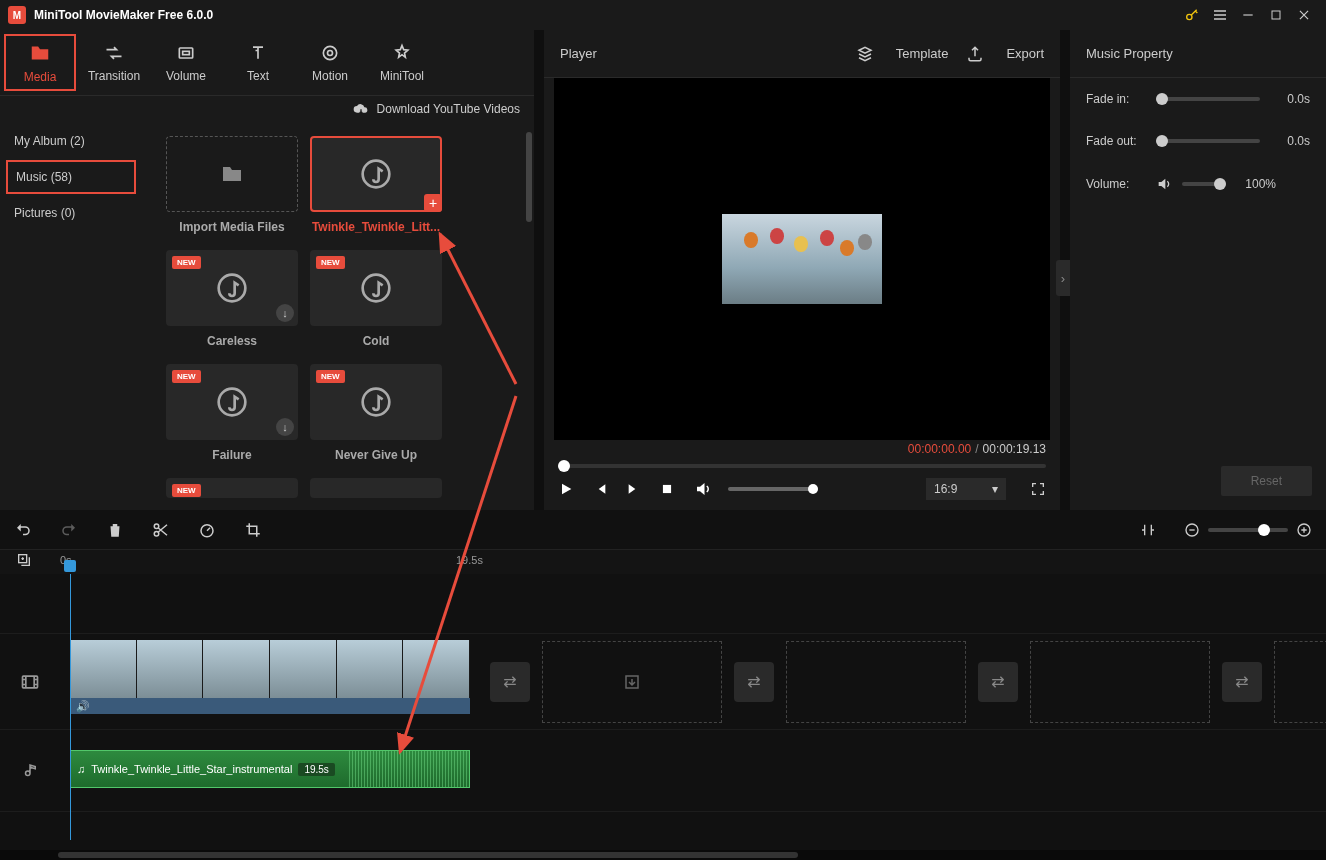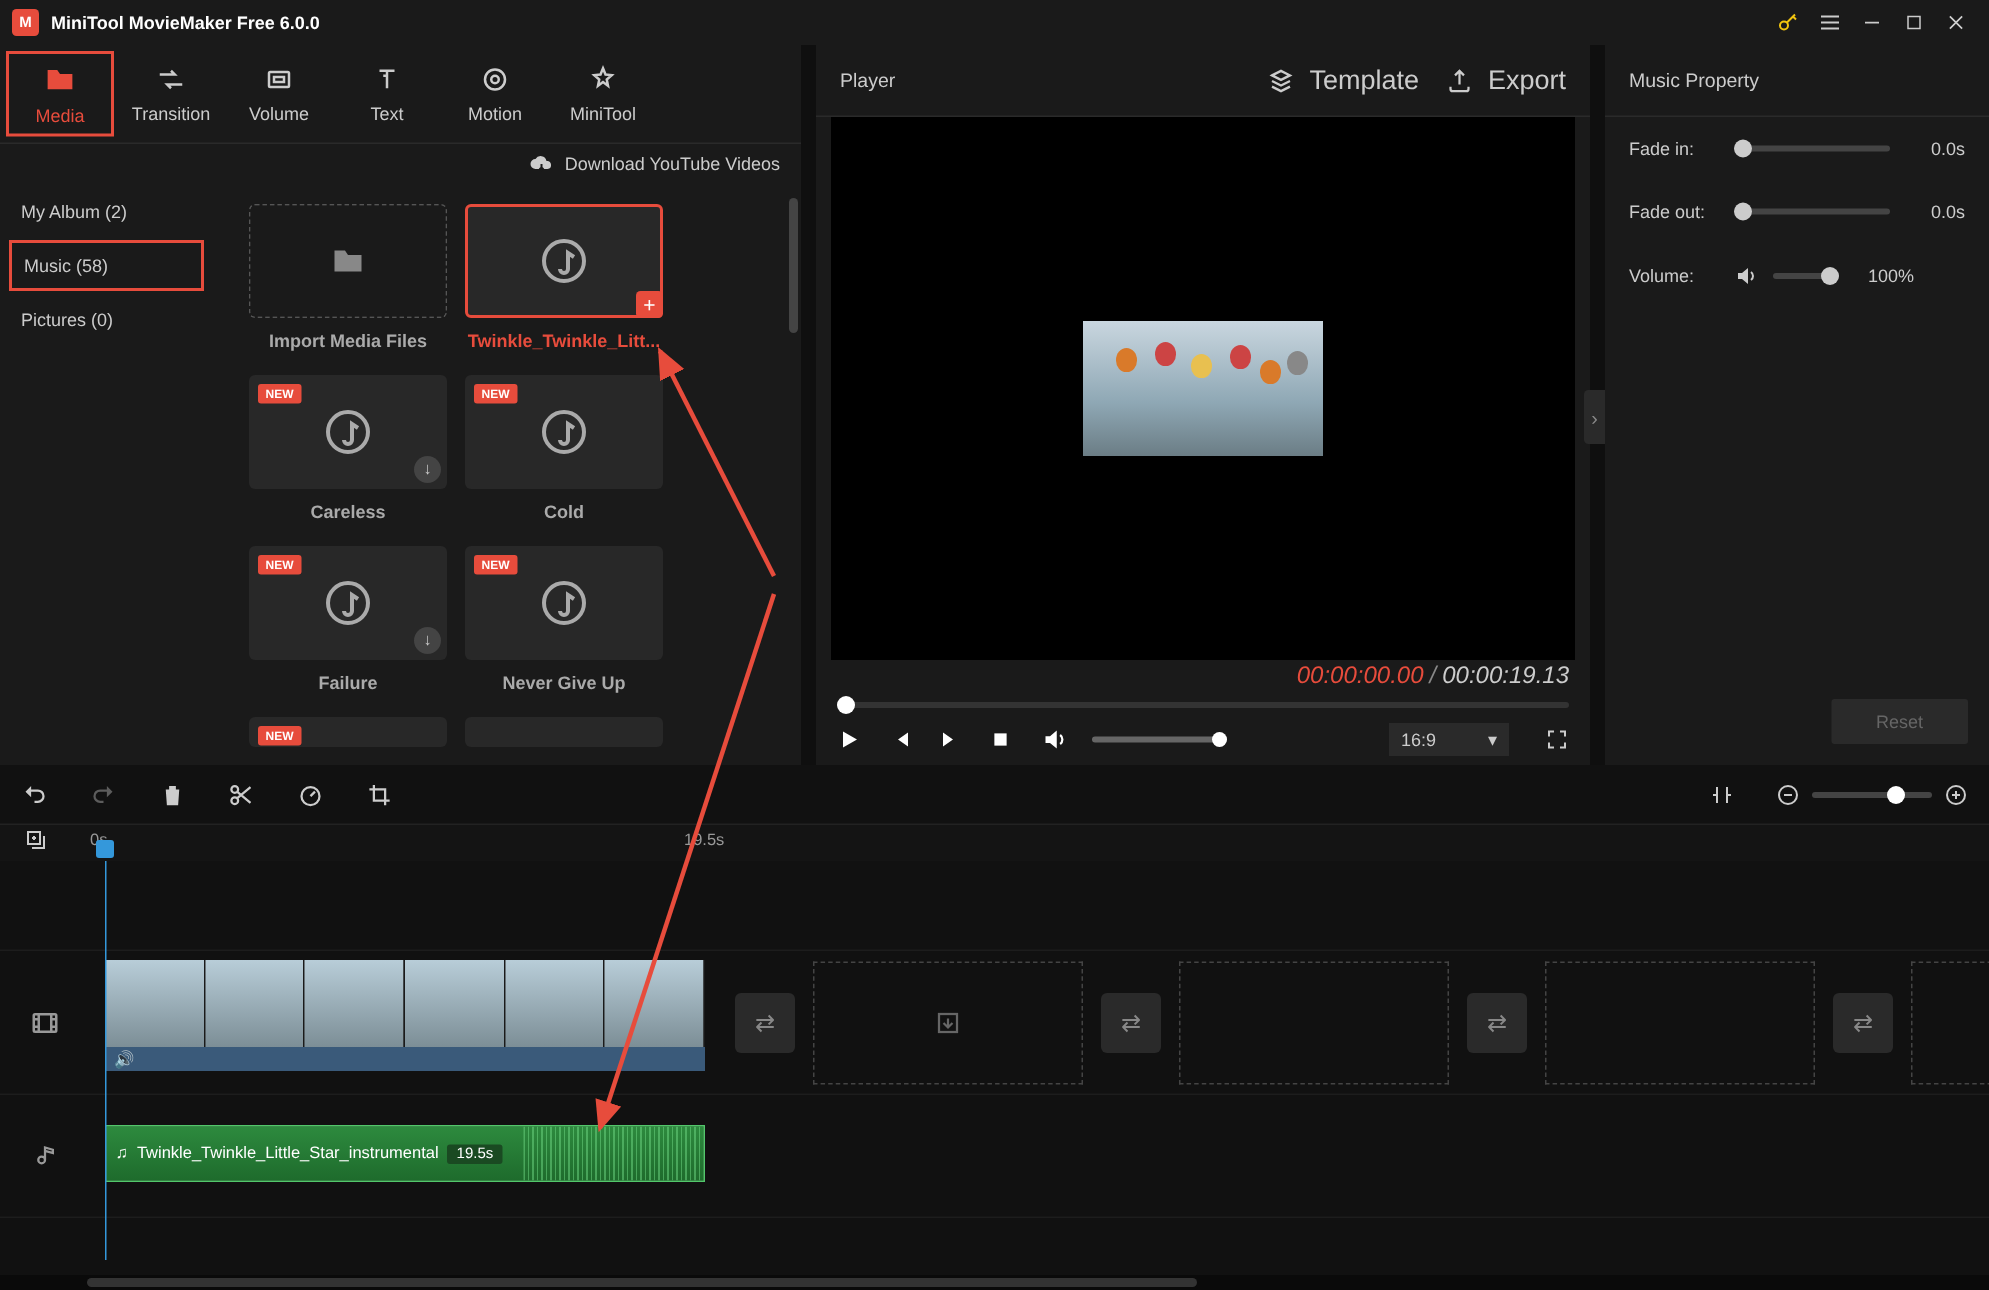--- a/index.html
+++ b/index.html
@@ -29,28 +29,28 @@
 .thumb.selected { border: 2px solid #e74c3c; }
 .thumb .badge-new { position: absolute; top: 6px; left: 6px; background: #e74c3c; color: white; font-size: 8px; padding: 2px 5px; border-radius: 2px; font-weight: bold; }
 .thumb .badge-add { position: absolute; bottom: -2px; right: -2px; background: #e74c3c; width: 18px; height: 18px; border-radius: 3px; display: flex; align-items: center; justify-content: center; color: white; font-size: 14px; }
 .thumb .badge-dl { position: absolute; bottom: 4px; right: 4px; width: 18px; height: 18px; border-radius: 50%; background: #444; display: flex; align-items: center; justify-content: center; color: #ccc; font-size: 11px; }
 .card-label { text-align: center; font-size: 12px; color: #aaa; margin-top: 8px; white-space: nowrap; overflow: hidden; text-overflow: ellipsis; font-weight: bold; }
 .scroll-hint { position: absolute; top: 8px; right: 2px; width: 6px; height: 90px; background: #444; border-radius: 3px; }
 .player-panel { flex: 1; background: #1a1a1a; display: flex; flex-direction: column; padding: 0; }
 .player-header { height: 48px; display: flex; align-items: center; padding: 0 16px; border-bottom: 1px solid #2a2a2a; }
 .player-header .ph-title { font-size: 13px; color: #ccc; }
 .player-header .spacer { flex: 1; }
-.ph-btn { display: flex; align-items: center; gap: 10px; margin-left: 18px; color: #ccc; font-size: 18px; cursor: pointer; }
+.ph-btn { display: flex; align-items: center; gap: 22px; margin-left: 18px; color: #ccc; font-size: 13px; cursor: pointer; }
 .video-box { flex: 1; background: #000; margin: 0 10px; display: flex; align-items: center; justify-content: center; }
 .video-frame { width: 160px; height: 90px; background: linear-gradient(180deg, #c9d6df 0%, #8fa8b5 60%, #6b7d85 100%); position: relative; overflow: hidden; }
 .balloon { position: absolute; width: 14px; height: 16px; border-radius: 50% 50% 48% 48%; }
 .player-controls { height: 70px; padding: 8px 14px; }
 .progress { height: 4px; background: #333; border-radius: 2px; position: relative; margin-bottom: 10px; }
 .progress .knob { position: absolute; left: 0; top: -4px; width: 12px; height: 12px; background: #fff; border-radius: 50%; }
-.time-row { display: flex; justify-content: flex-end; font-size: 16px; margin-bottom: 8px; margin-top: -6px; font-style: italic; }
+.time-row { display: flex; justify-content: flex-end; font-size: 12px; margin-bottom: 8px; margin-top: -6px; }
 .time-cur { color: #e74c3c; }
 .time-sep { color: #888; margin: 0 4px; }
 .time-dur { color: #ccc; }
 .pc-row { display: flex; align-items: center; gap: 14px; }
 .pc-btn { color: #fff; font-size: 16px; cursor: pointer; width: 20px; text-align: center; }
 .vol-slider { width: 90px; height: 4px; background: #666; border-radius: 2px; position: relative; }
 .vol-slider .vk { position: absolute; right: 0; top: -3px; width: 10px; height: 10px; background: #fff; border-radius: 50%; }
 .aspect-select { margin-left: auto; background: #2a2a2a; border: none; color: #ccc; padding: 4px 8px; font-size: 12px; display: flex; align-items: center; gap: 20px; width: 80px; justify-content: space-between; }
 .fullscreen-btn { margin-left: 10px; color: #ccc; font-size: 16px; cursor: pointer; }
 .props-panel { width: 256px; background: #1a1a1a; display: flex; flex-direction: column; position: relative; }

